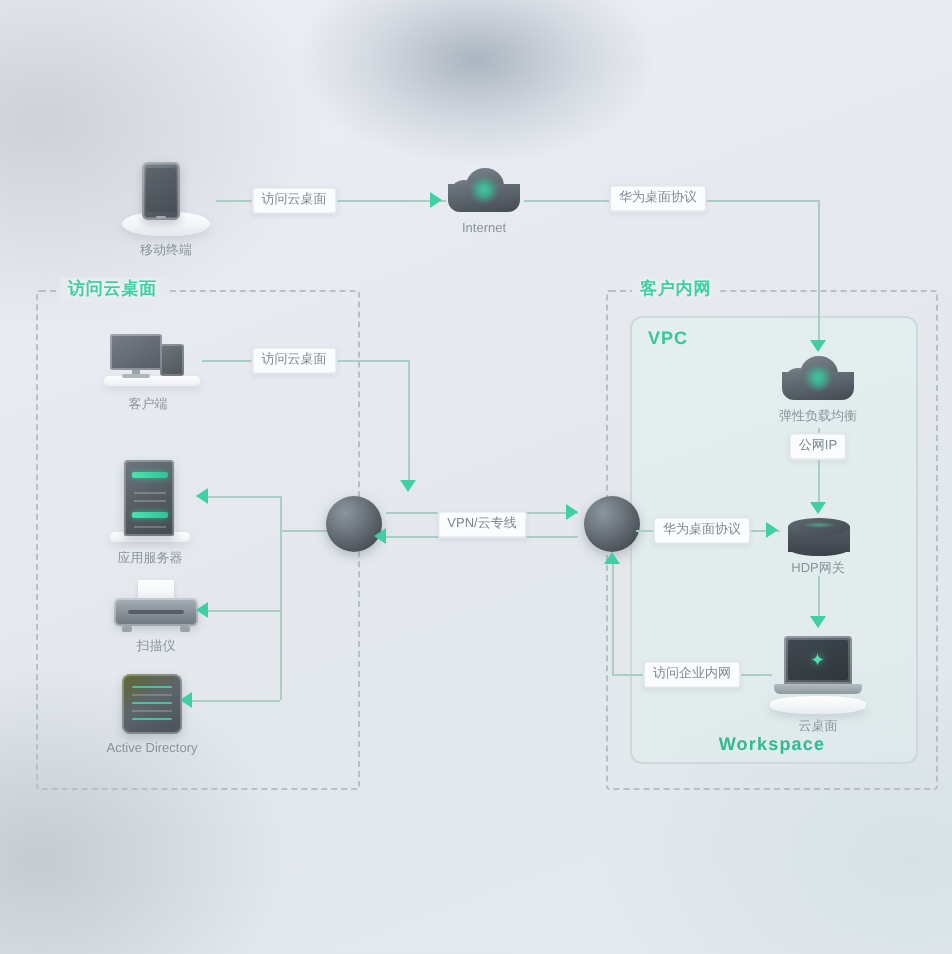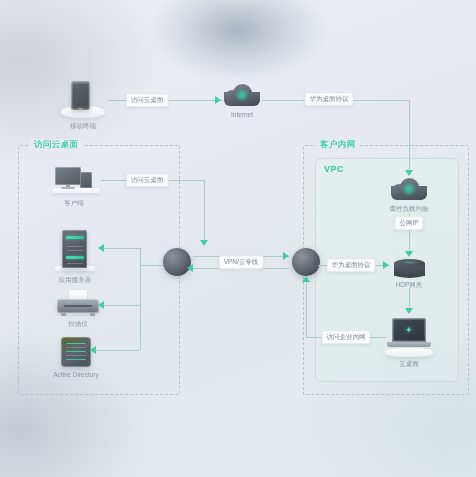--- a/index.html
+++ b/index.html
@@ -211,20 +211,21 @@
 <div id="stage">
 
   <div class="region" style="left:18px;top:145px;width:160px;height:248px;"></div>
   <div class="region-title" style="left:30px;top:139px;">访问云桌面</div>
 
   <div class="region" style="left:303px;top:145px;width:164px;height:248px;"></div>
   <div class="region-title" style="left:316px;top:139px;">客户内网</div>
 
   <div class="vpc-box" style="left:315px;top:158px;width:142px;height:222px;"></div>
   <div class="vpc-title" style="left:324px;top:164px;">VPC</div>
+  <div class="ws-title" style="left:315px;top:367px;width:142px;">Workspace</div>
 
   <div class="pedestal" style="left:61px;top:106px;width:44px;height:12px;"></div>
   <div class="tablet" style="left:71px;top:81px;width:19px;height:29px;">
     <div class="scr"></div>
       <div class="hm"></div>
   </div>
   <div class="cap" style="left:83px;top:122px;">移动终端</div>
 
   <div class="line h" style="left:108px;top:100px;width:115px;"></div>
   <div class="arrow r" style="left:215px;top:96px;"></div>

